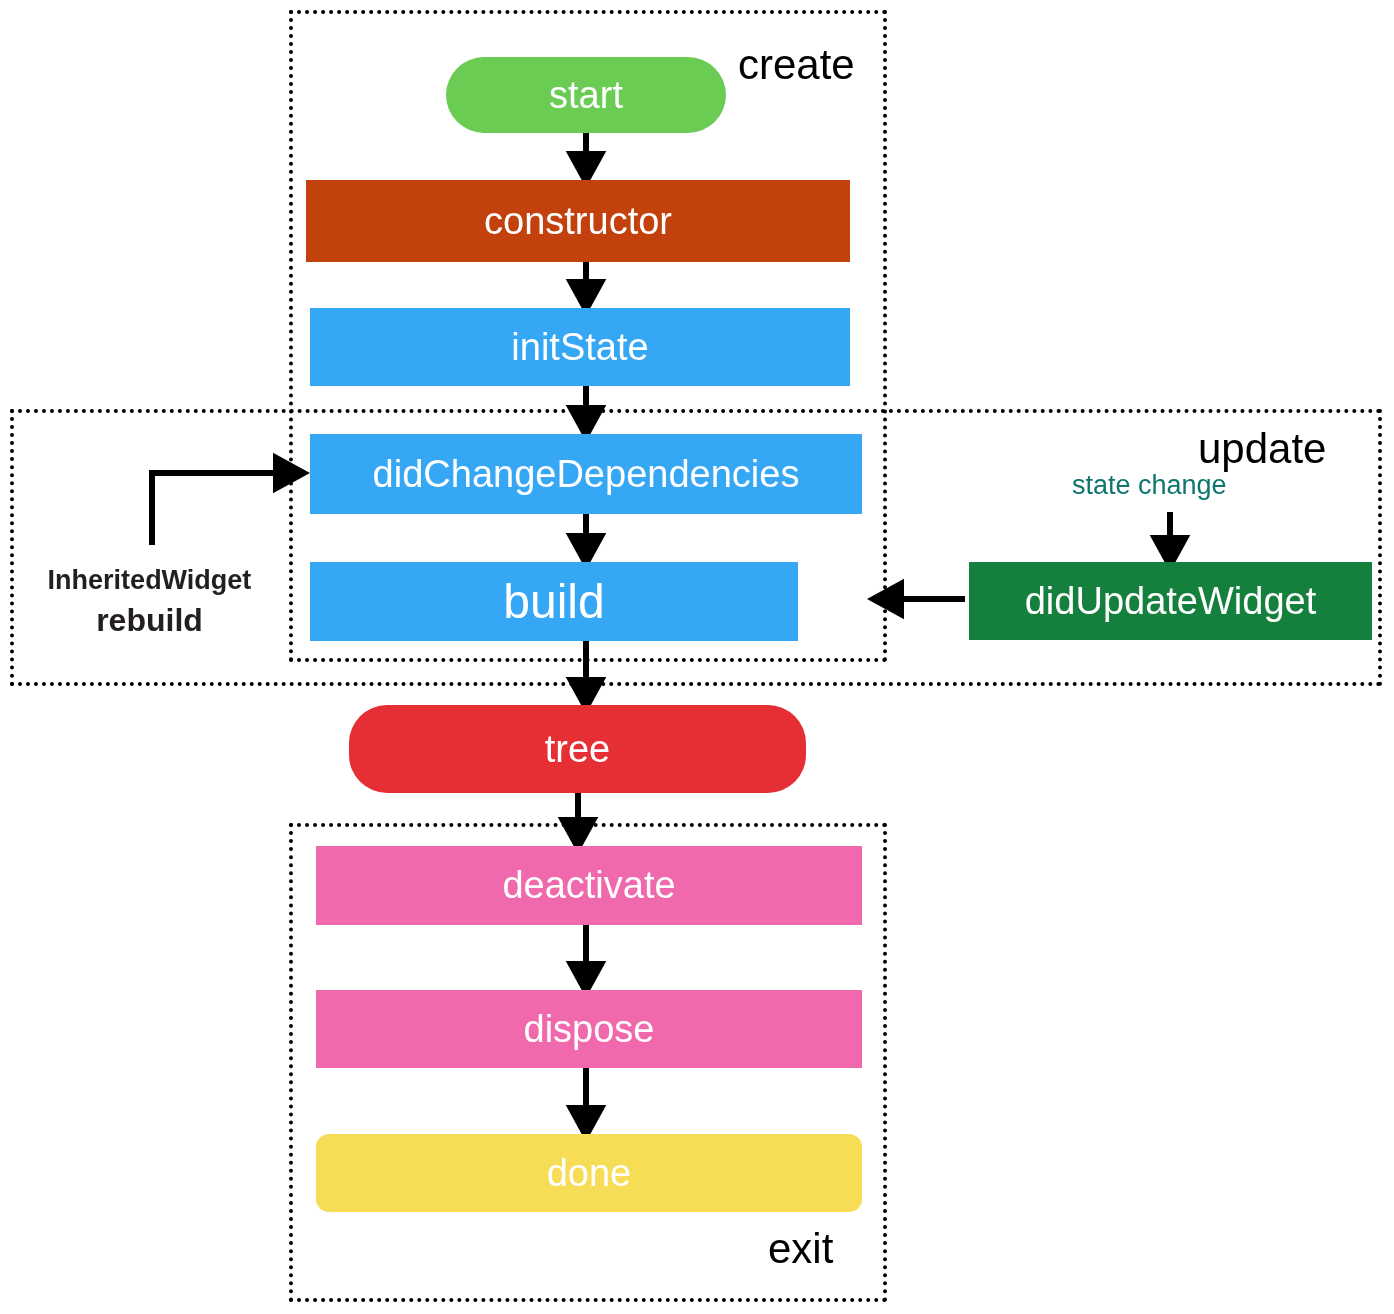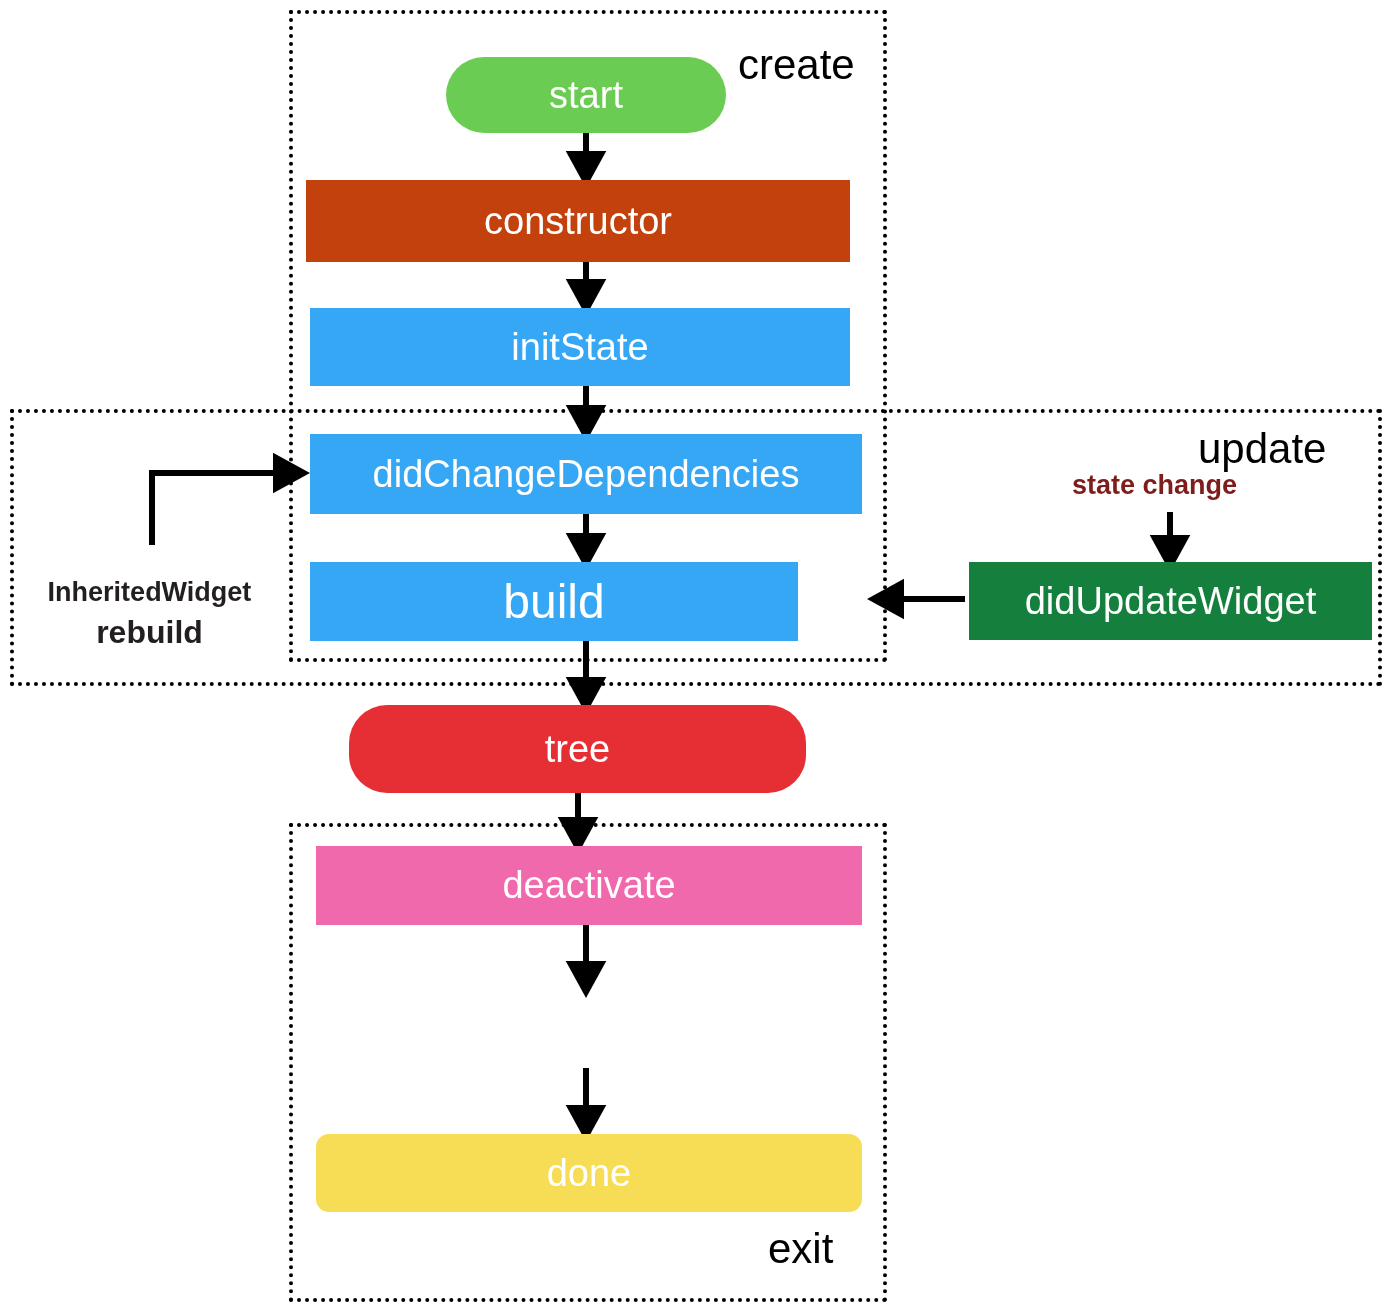--- a/index.html
+++ b/index.html
@@ -39,34 +39,33 @@
   }
   .node-rect { border-radius: 0; }
   .node-pill { border-radius: 38px; }
   .plain-text {
     position: absolute;
     color: #231f20;
     font-weight: bold;
     text-align: center;
     line-height: 1.12;
     white-space: nowrap;
-    margin-top: 12px;
   }
   .arrow-svg {
     position: absolute;
     left: 0;
     top: 0;
     width: 1394px;
     height: 1314px;
     pointer-events: none;
   }
   .label-state-change {
     position: absolute;
-    font-weight: bold;
-    color: #7f1d1d;
+    font-weight: normal;
+    color: #0f766e;
     white-space: nowrap;
     line-height: 1;
   }
 </style>
 </head>
 <body>
 
 <div id="canvas">
 
   <div class="group-box" style="left:10px; top:409px; width:1372px; height:277px;"></div>
@@ -144,18 +143,21 @@
   </div>
 
   <div class="node node-pill" style="left:349px; top:705px; width:457px; height:88px; background:#E62F35; font-size:38px;">
     <span>tree</span>
   </div>
 
   <div class="node node-rect" style="left:316px; top:846px; width:546px; height:79px; background:#F069AC; font-size:38px;">
     <span>deactivate</span>
   </div>
 
+  <div class="node node-rect" style="left:316px; top:990px; width:546px; height:78px; background:#F069AC; font-size:38px;">
+    <span>dispose</span>
+  </div>
 
   <div class="node node-rect" style="left:316px; top:1134px; width:546px; height:78px; background:#F7DC56; font-size:38px;border-radius:13px;">
     <span>done</span>
   </div>
 
 </div>
 
 </body></html>

